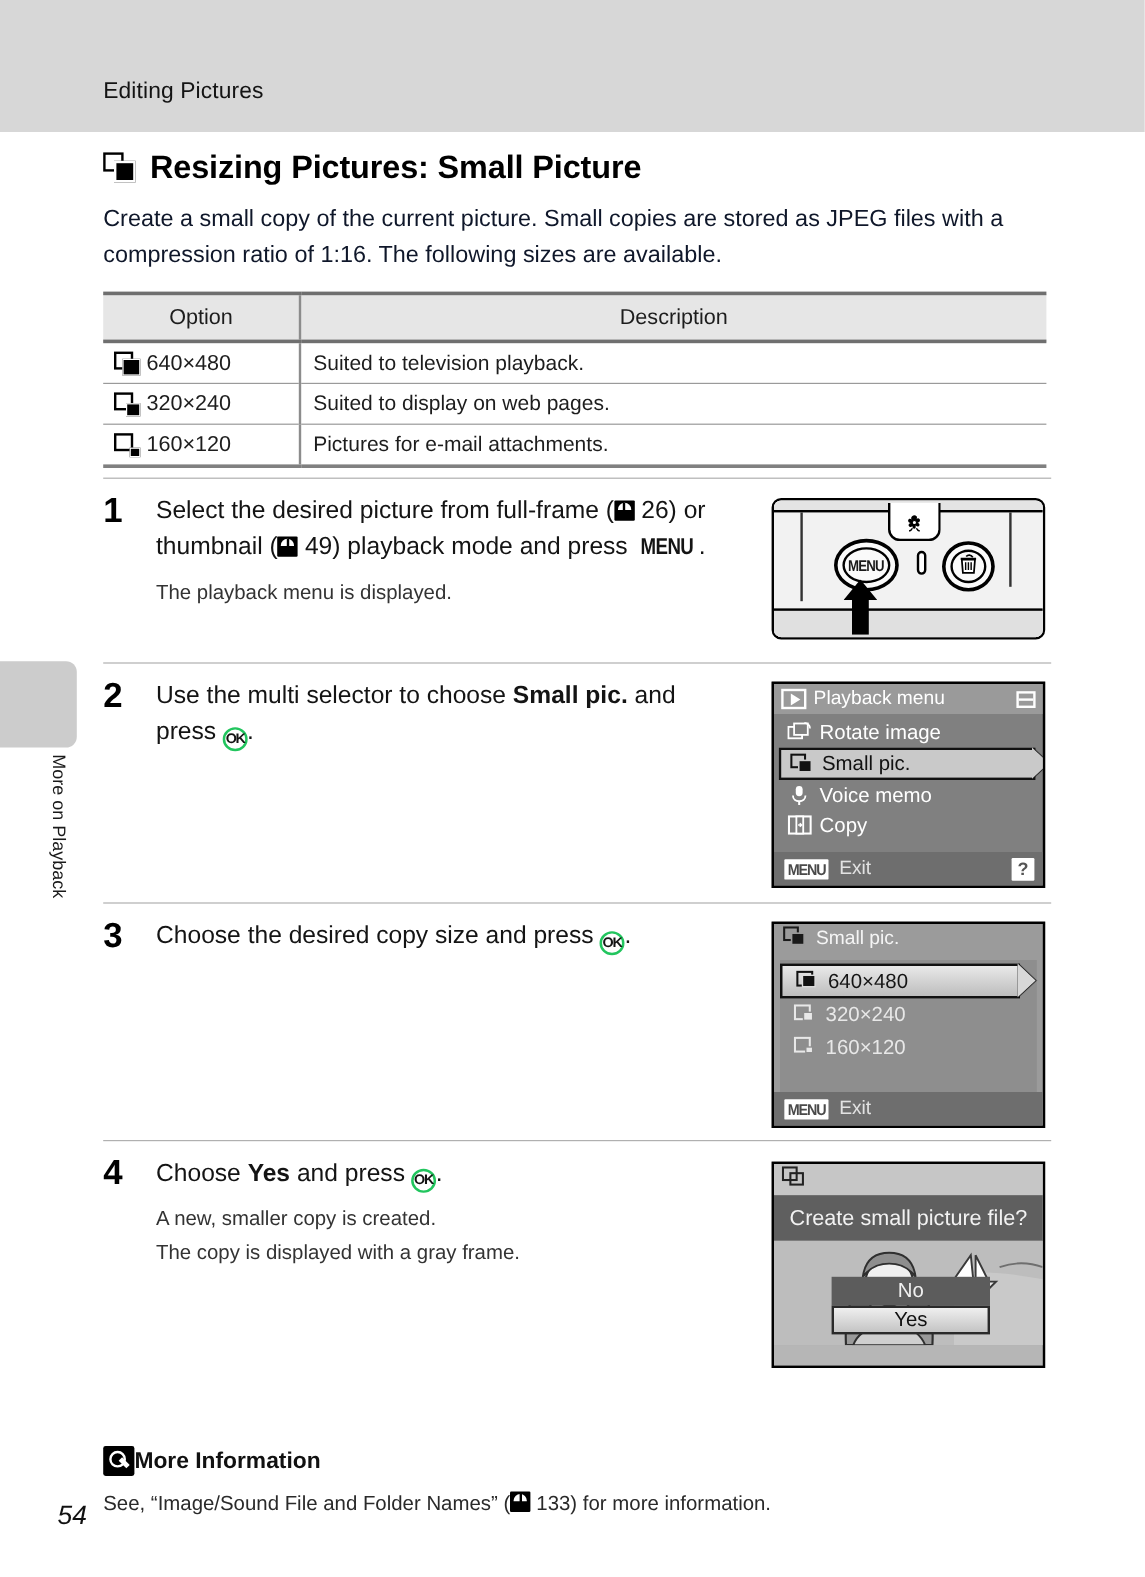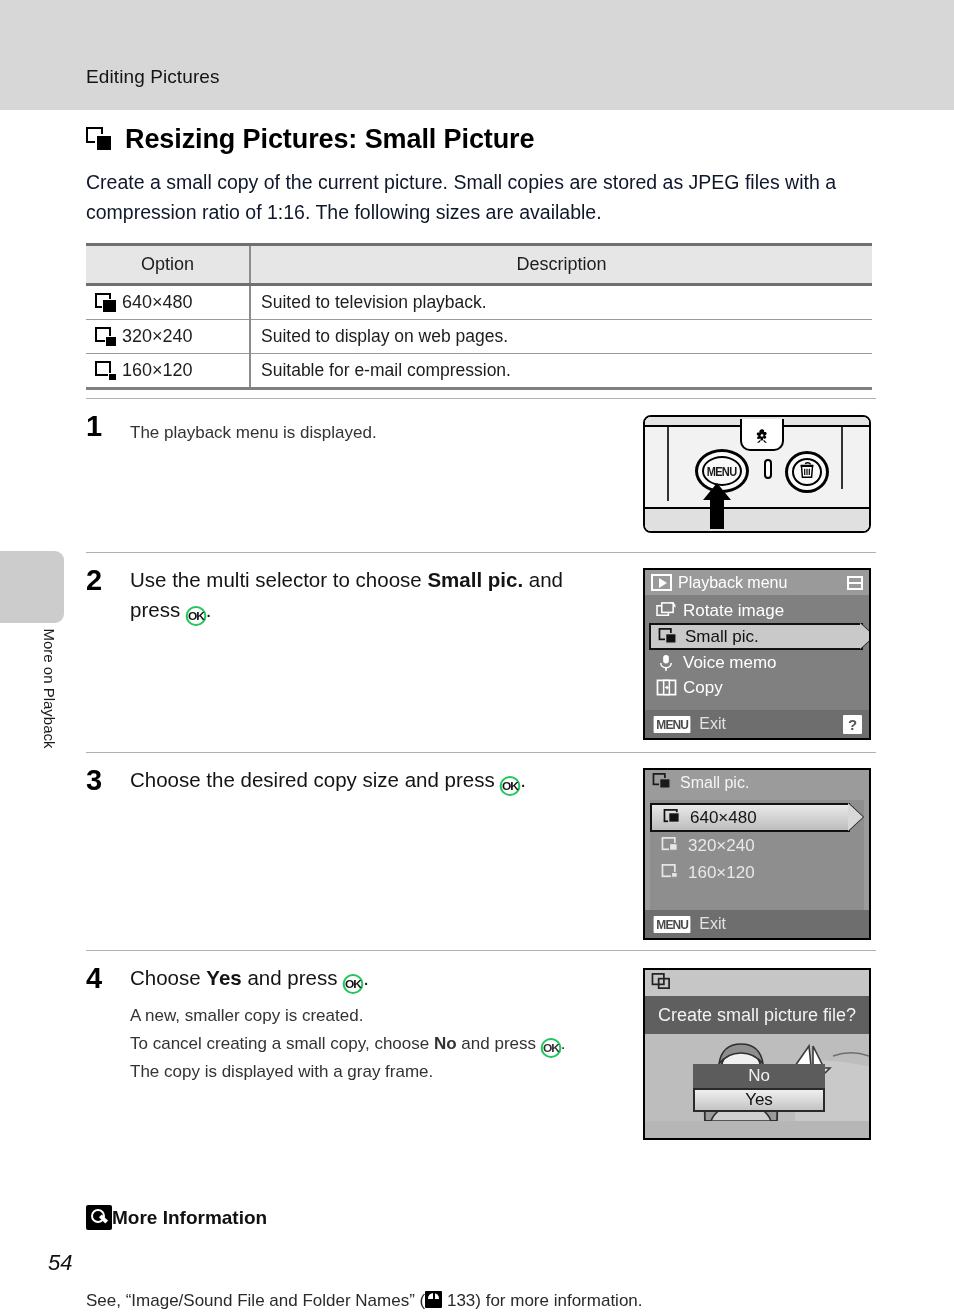--- a/index.html
+++ b/index.html
@@ -502,21 +502,20 @@
     left: 13px; top: 12px;
     width: 9px; height: 4px;
     background: #fff;
     transform: rotate(45deg);
   }
   .more-info-text {
     position: absolute;
     left: 86px; top: 1243px;
     font-size: 17px;
     color: #2a2a2a;
-    margin-top: 48px;
   }
   .page-number {
     position: absolute;
     left: 48px; top: 1250px;
     font-size: 22px;
     font-style: italic;
     color: #111;
   }
 </style>
 </head>
@@ -573,29 +572,33 @@
     <tr>
       <td class="col-option">
         <span class="opt-cell">
           <span class="sp-icon row s3">
             <span class="outline"></span>
               <span class="fill"></span>
           </span>
           <span class="label">160×120</span>
         </span>
       </td>
-      <td>Suitable for e-mail compression.</td>
+      <td>Pictures for e-mail attachments.</td>
     </tr>
   </tbody>
 </table>
 
 <div class="step" style="top:398px;">
   <div class="step-inner">
     <div class="step-num">1</div>
     <div class="step-body">
+      <div class="step-main">
+        <span>Select the desired picture from full-frame (</span><span class="ref-glyph"></span><span> 26) or thumbnail (</span><span class="ref-glyph"></span><span> 49) playback mode</span>
+        <span>and press </span><span class="menu-glyph">MENU</span><span>.</span>
+      </div>
       <div class="step-sub">The playback menu is displayed.</div>
     </div>
   </div>
 </div>
 
 <div class="figure" style="left:643px; top:415px;">
   <div class="camera-fig">
     <div class="cam-body-shade"></div>
     <div class="cam-topstrip"></div>
     <div class="cam-left-edge"></div>
@@ -763,23 +766,20 @@
 
 <div class="step" style="top:950px;">
   <div class="step-inner">
     <div class="step-num">4</div>
     <div class="step-body">
       <div class="step-main">
         <span>Choose </span><b>Yes</b><span> and press </span><span class="ok-glyph">OK</span><span>.</span>
       </div>
       <div class="step-sub">
         <span class="line">A new, smaller copy is created.</span>
-        <span class="line">
-          <span>To cancel creating a small copy, choose </span><b>No</b><span> and press </span><span class="ok-glyph">OK</span><span>.</span>
-        </span>
         <span class="line">The copy is displayed with a gray frame.</span>
       </div>
     </div>
   </div>
 </div>
 
 <div class="figure" style="left:643px; top:968px;">
   <div class="lcd confirm">
     <div class="confirm-topbar">
       <span>

